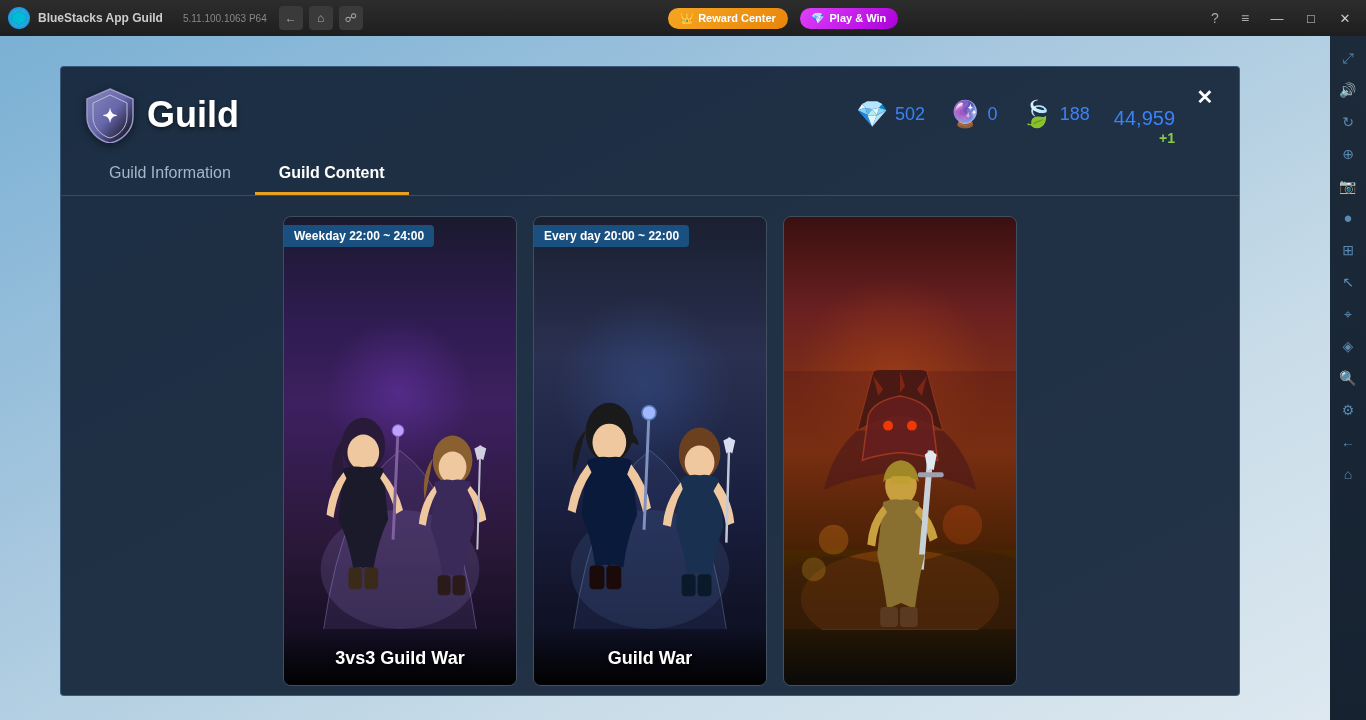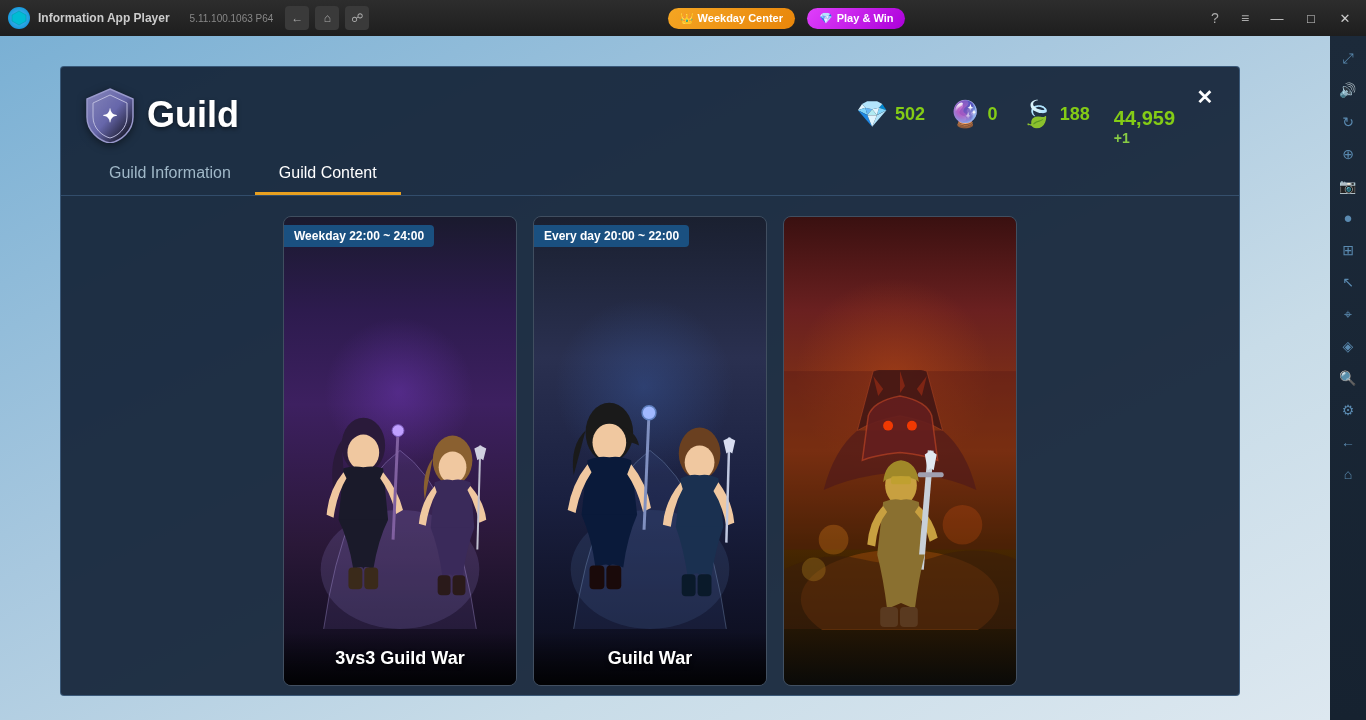--- a/index.html
+++ b/index.html
@@ -161,40 +161,40 @@
       gap: 24px;
       margin-right: 40px;
     }
     .stat-group {
       display: flex;
       align-items: center;
       gap: 6px;
     }
     .stat-value {
       font-size: 18px;
-      font-weight: bold;
-      color: #84cc16;
+      font-weight: normal;
+      color: #3b82f6;
     }
     .close-btn-guild {
       position: absolute;
       right: 16px;
       top: 12px;
       width: 36px; height: 36px;
       display: flex; align-items: center; justify-content: center;
       color: white;
       font-size: 20px;
       cursor: pointer;
       font-weight: bold;
     }
 
     
     .extra-stat {
       display: flex;
       flex-direction: column;
-      align-items: flex-start;
+      align-items: flex-end;
       margin-top: 24px;
     }
     .extra-stat .stat-value { font-size: 20px; }
     .extra-stat .plus-one {
       color: #88cc44;
       font-size: 14px;
       font-weight: bold;
     }
 
     
@@ -207,21 +207,21 @@
       padding: 10px 24px;
       font-size: 16px;
       color: #a0b8c8;
       cursor: pointer;
       border-bottom: 3px solid transparent;
       white-space: nowrap;
     }
     .guild-tab.active {
       color: white;
       border-bottom: 3px solid #e8a020;
-      font-weight: normal;
+      font-weight: bold;
     }
 
     
     .guild-content {
       padding: 20px;
       display: flex;
       justify-content: center;
       align-items: flex-start;
       gap: 16px;
     }
@@ -353,31 +353,31 @@
   </style>
 </head>
 <body>
 
 <div class="titlebar">
   <div class="titlebar-logo">
     <svg width="16" height="16" viewBox="0 0 16 16">
       <polygon points="8,1 15,5 15,11 8,15 1,11 1,5" fill="#00bcd4" stroke="#0097a7" stroke-width="0.5"></polygon>
     </svg>
   </div>
-  <span class="titlebar-app-name">Information App Player</span>
+  <span class="titlebar-app-name">BlueStacks App Guild</span>
   <span class="titlebar-version">5.11.100.1063  P64</span>
   <div class="titlebar-nav">
     <div class="titlebar-nav-btn">←</div>
     <div class="titlebar-nav-btn">⌂</div>
     <div class="titlebar-nav-btn">☍</div>
   </div>
   <div class="titlebar-center">
     <div class="reward-btn">
       <span>👑</span>
-      <span>Weekday Center</span>
+      <span>Reward Center</span>
     </div>
     <div class="playnwin-btn">
       <span>💎</span>
       <span>Play &amp; Win</span>
     </div>
   </div>
   <div class="titlebar-controls">
     <div class="titlebar-icon-btn">?</div>
     <div class="titlebar-icon-btn">≡</div>
     <div class="win-btn">—</div>

